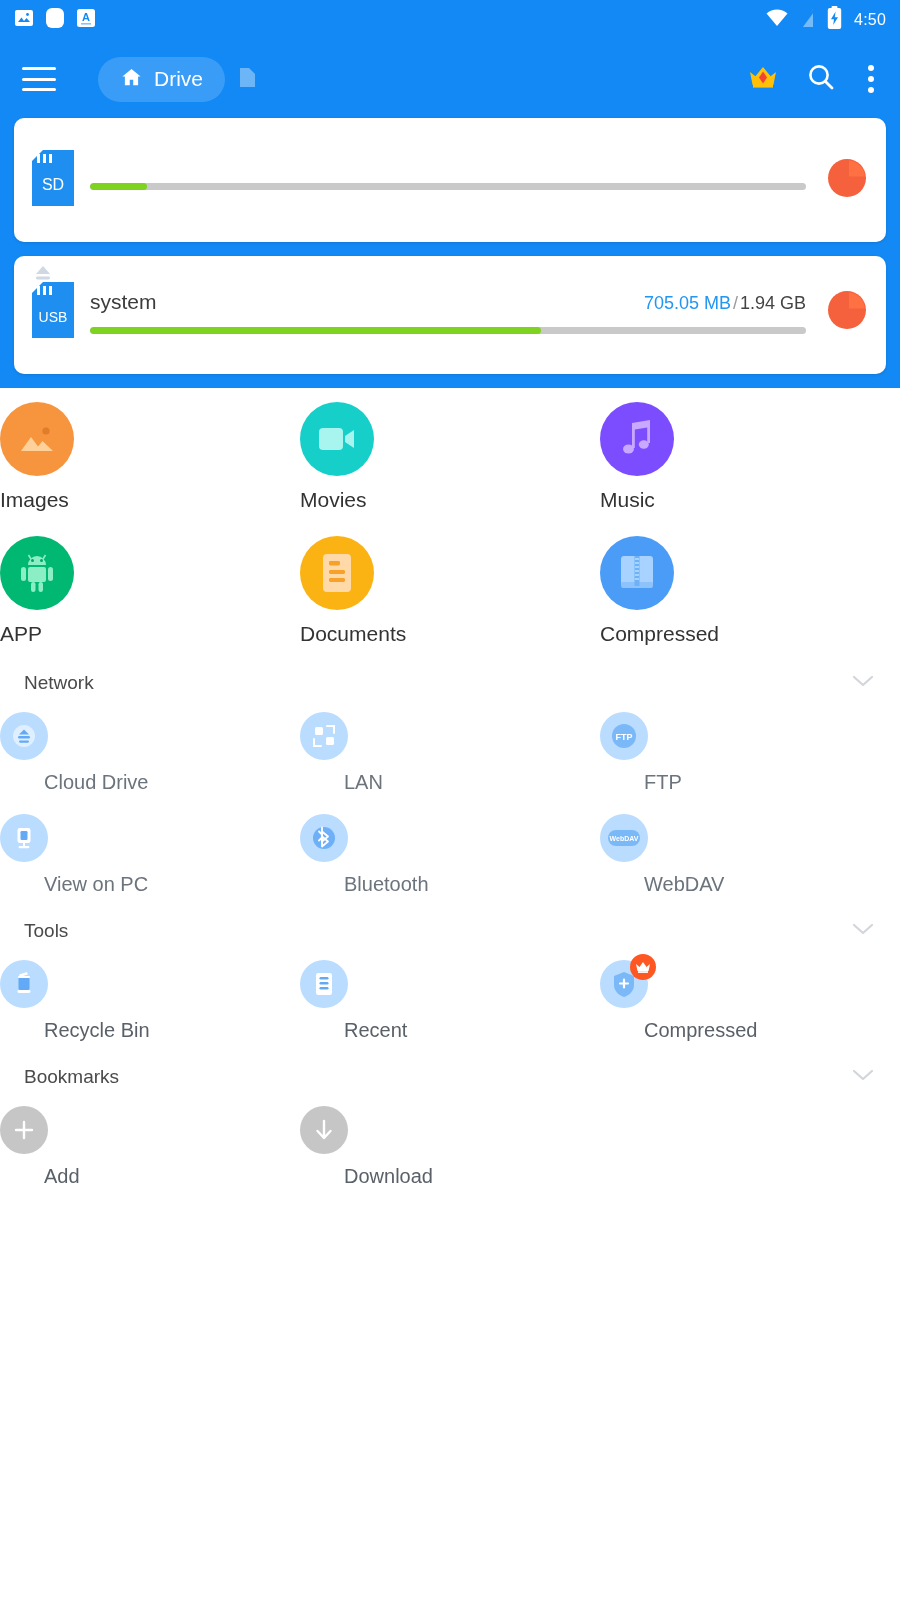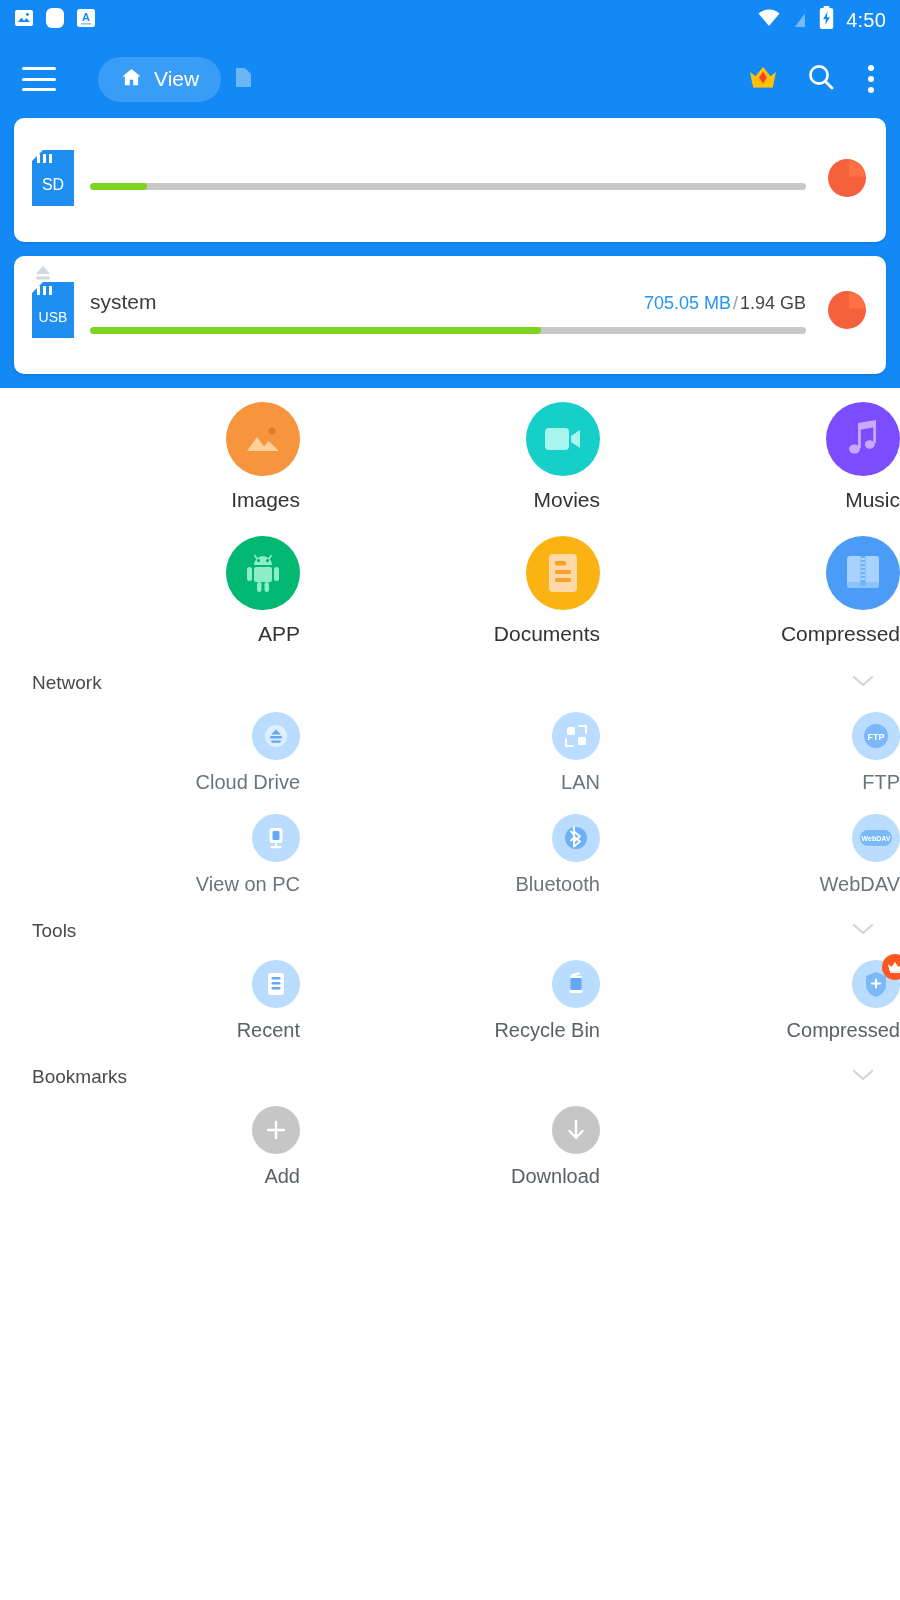--- a/index.html
+++ b/index.html
@@ -11,21 +11,21 @@
   }
 
   
   .statusbar{
     height:40px; background:#1289f5;
     display:flex; align-items:center;
     padding:0 14px; color:#fff;
   }
   .sb-left{ display:flex; align-items:center; gap:11px; }
   .sb-right{ margin-left:auto; display:flex; align-items:center; gap:10px; }
-  .sb-time{ font-size:20px; letter-spacing:.2px; margin-left:2px; }
+  .sb-time{ font-size:16px; letter-spacing:.2px; margin-left:2px; }
 
   
   .toolbar{
     height:78px; background:#1289f5;
     display:flex; align-items:center; padding:0 22px;
   }
   .hamburger{ width:34px; height:24px; display:flex; flex-direction:column;
     justify-content:space-between; cursor:pointer; }
   .hamburger i{ display:block; height:3px; background:#fff; border-radius:2px; }
   .crumbs{ display:flex; align-items:center; margin-left:42px; }
@@ -59,21 +59,21 @@
   .bar{ height:7px; background:#c9c9c9; border-radius:4px; margin-top:13px; overflow:hidden; }
   .bar > b{ display:block; height:100%; background:#7ed321; border-radius:4px; }
   .pie{ margin-left:20px; flex-shrink:0; }
   .sd{ flex-shrink:0; }
   .card.has-eject{ padding-top:26px; }
 
   
   .content{ background:#fff; padding:0 0 10px; }
   .grid{ display:grid; grid-template-columns:repeat(3,1fr); }
   .cell{
-    display:flex; flex-direction:column; align-items:flex-end;
+    display:flex; flex-direction:column; align-items:flex-start;
     padding:14px 0 10px; cursor:pointer;
   }
   .cat-icon{
     width:74px; height:74px; border-radius:50%;
     display:flex; align-items:center; justify-content:center;
   }
   .cat-label{ margin-top:12px; font-size:21px; color:#333; }
 
   .cell-sm .sm-icon{
     width:48px; height:48px; border-radius:50%;
@@ -90,21 +90,21 @@
     width:26px; height:26px; border-radius:50%;
     background:#ff5722; display:flex;
     align-items:center; justify-content:center;
   }
 
   
   .section-head{
     display:flex; align-items:center;
     padding:16px 24px 6px; cursor:pointer;
   }
-  .section-title{ font-size:19px; color:#4a4a4a;margin-left:8px; }
+  .section-title{ font-size:19px; color:#4a4a4a; }
   .chev{ margin-left:auto; }
 
   .net-grid .cell-sm .sm-label{ color:#6b737c; }
 </style>
 </head>
 <body>
 
 <div class="statusbar">
   <div class="sb-left">
     <span>
@@ -156,21 +156,21 @@
       <i></i>
       <i></i>
   </div>
   <div class="crumbs">
     <div class="chip">
       <span>
         <svg width="23" height="23" viewBox="0 0 24 24">
             <path d="M12 3L2.5 11h2.6v9h5.1v-5.6h3.6V20h5.1v-9h2.6z" fill="#fff"></path>
           </svg>
       </span>
-      <span class="chip-label">View</span>
+      <span class="chip-label">Drive</span>
     </div>
     <span class="crumb-file">
       <svg width="17" height="21" viewBox="0 0 17 21">
           <path d="M1 1h9l6 6v13H1z" fill="#fff"></path>
         </svg>
     </span>
   </div>
   <div class="tb-right">
     <span>
       <svg width="30" height="26" viewBox="0 0 30 26">
@@ -427,40 +427,40 @@
       <svg width="26" height="16" viewBox="0 0 26 16">
           <path d="M4 4l9 8 9-8" fill="none" stroke="#d2d6da" stroke-width="2.2" stroke-linecap="round" stroke-linejoin="round"></path>
         </svg>
     </span>
   </div>
 
   <div class="grid">
 
     <div class="cell cell-sm">
       <div class="sm-icon">
+        <svg width="24" height="28" viewBox="0 0 24 28">
+            <path d="M7 4.5l8-2.5.8 2.6-8 2.5z" fill="#fff"></path>
+            <rect x="6.5" y="7" width="11" height="13" rx="1.6" fill="#64a9f5"></rect>
+            <rect x="5.5" y="20" width="13" height="3" rx="1.4" fill="#fff"></rect>
+            <rect x="6" y="6" width="12" height="2" rx="1" fill="#fff"></rect>
+          </svg>
+      </div>
+      <span class="sm-label">Recycle Bin</span>
+    </div>
+
+    <div class="cell cell-sm">
+      <div class="sm-icon">
         <svg width="22" height="26" viewBox="0 0 22 26">
             <rect x="3" y="2" width="16" height="22" rx="2.2" fill="#fff"></rect>
             <rect x="6.5" y="6" width="9" height="2.4" rx="1.2" fill="#64a9f5"></rect>
             <rect x="6.5" y="11" width="9" height="2.4" rx="1.2" fill="#64a9f5"></rect>
             <rect x="6.5" y="16" width="9" height="2.4" rx="1.2" fill="#64a9f5"></rect>
           </svg>
       </div>
       <span class="sm-label">Recent</span>
-    </div>
-
-    <div class="cell cell-sm">
-      <div class="sm-icon">
-        <svg width="24" height="28" viewBox="0 0 24 28">
-            <path d="M7 4.5l8-2.5.8 2.6-8 2.5z" fill="#fff"></path>
-            <rect x="6.5" y="7" width="11" height="13" rx="1.6" fill="#64a9f5"></rect>
-            <rect x="5.5" y="20" width="13" height="3" rx="1.4" fill="#fff"></rect>
-            <rect x="6" y="6" width="12" height="2" rx="1" fill="#fff"></rect>
-          </svg>
-      </div>
-      <span class="sm-label">Recycle Bin</span>
     </div>
 
     <div class="cell cell-sm">
       <div class="sm-icon">
         <svg width="26" height="28" viewBox="0 0 26 28">
             <path d="M13 2l10 4v9c0 6-5 10.5-10 12-5-1.5-10-6-10-12V6z" fill="#7bb8f8"></path>
             <path d="M13 9.5v8M9 13.5h8" stroke="#fff" stroke-width="2.2" stroke-linecap="round"></path>
           </svg>
         <span class="crown-badge">
           <svg width="16" height="13" viewBox="0 0 16 13">

